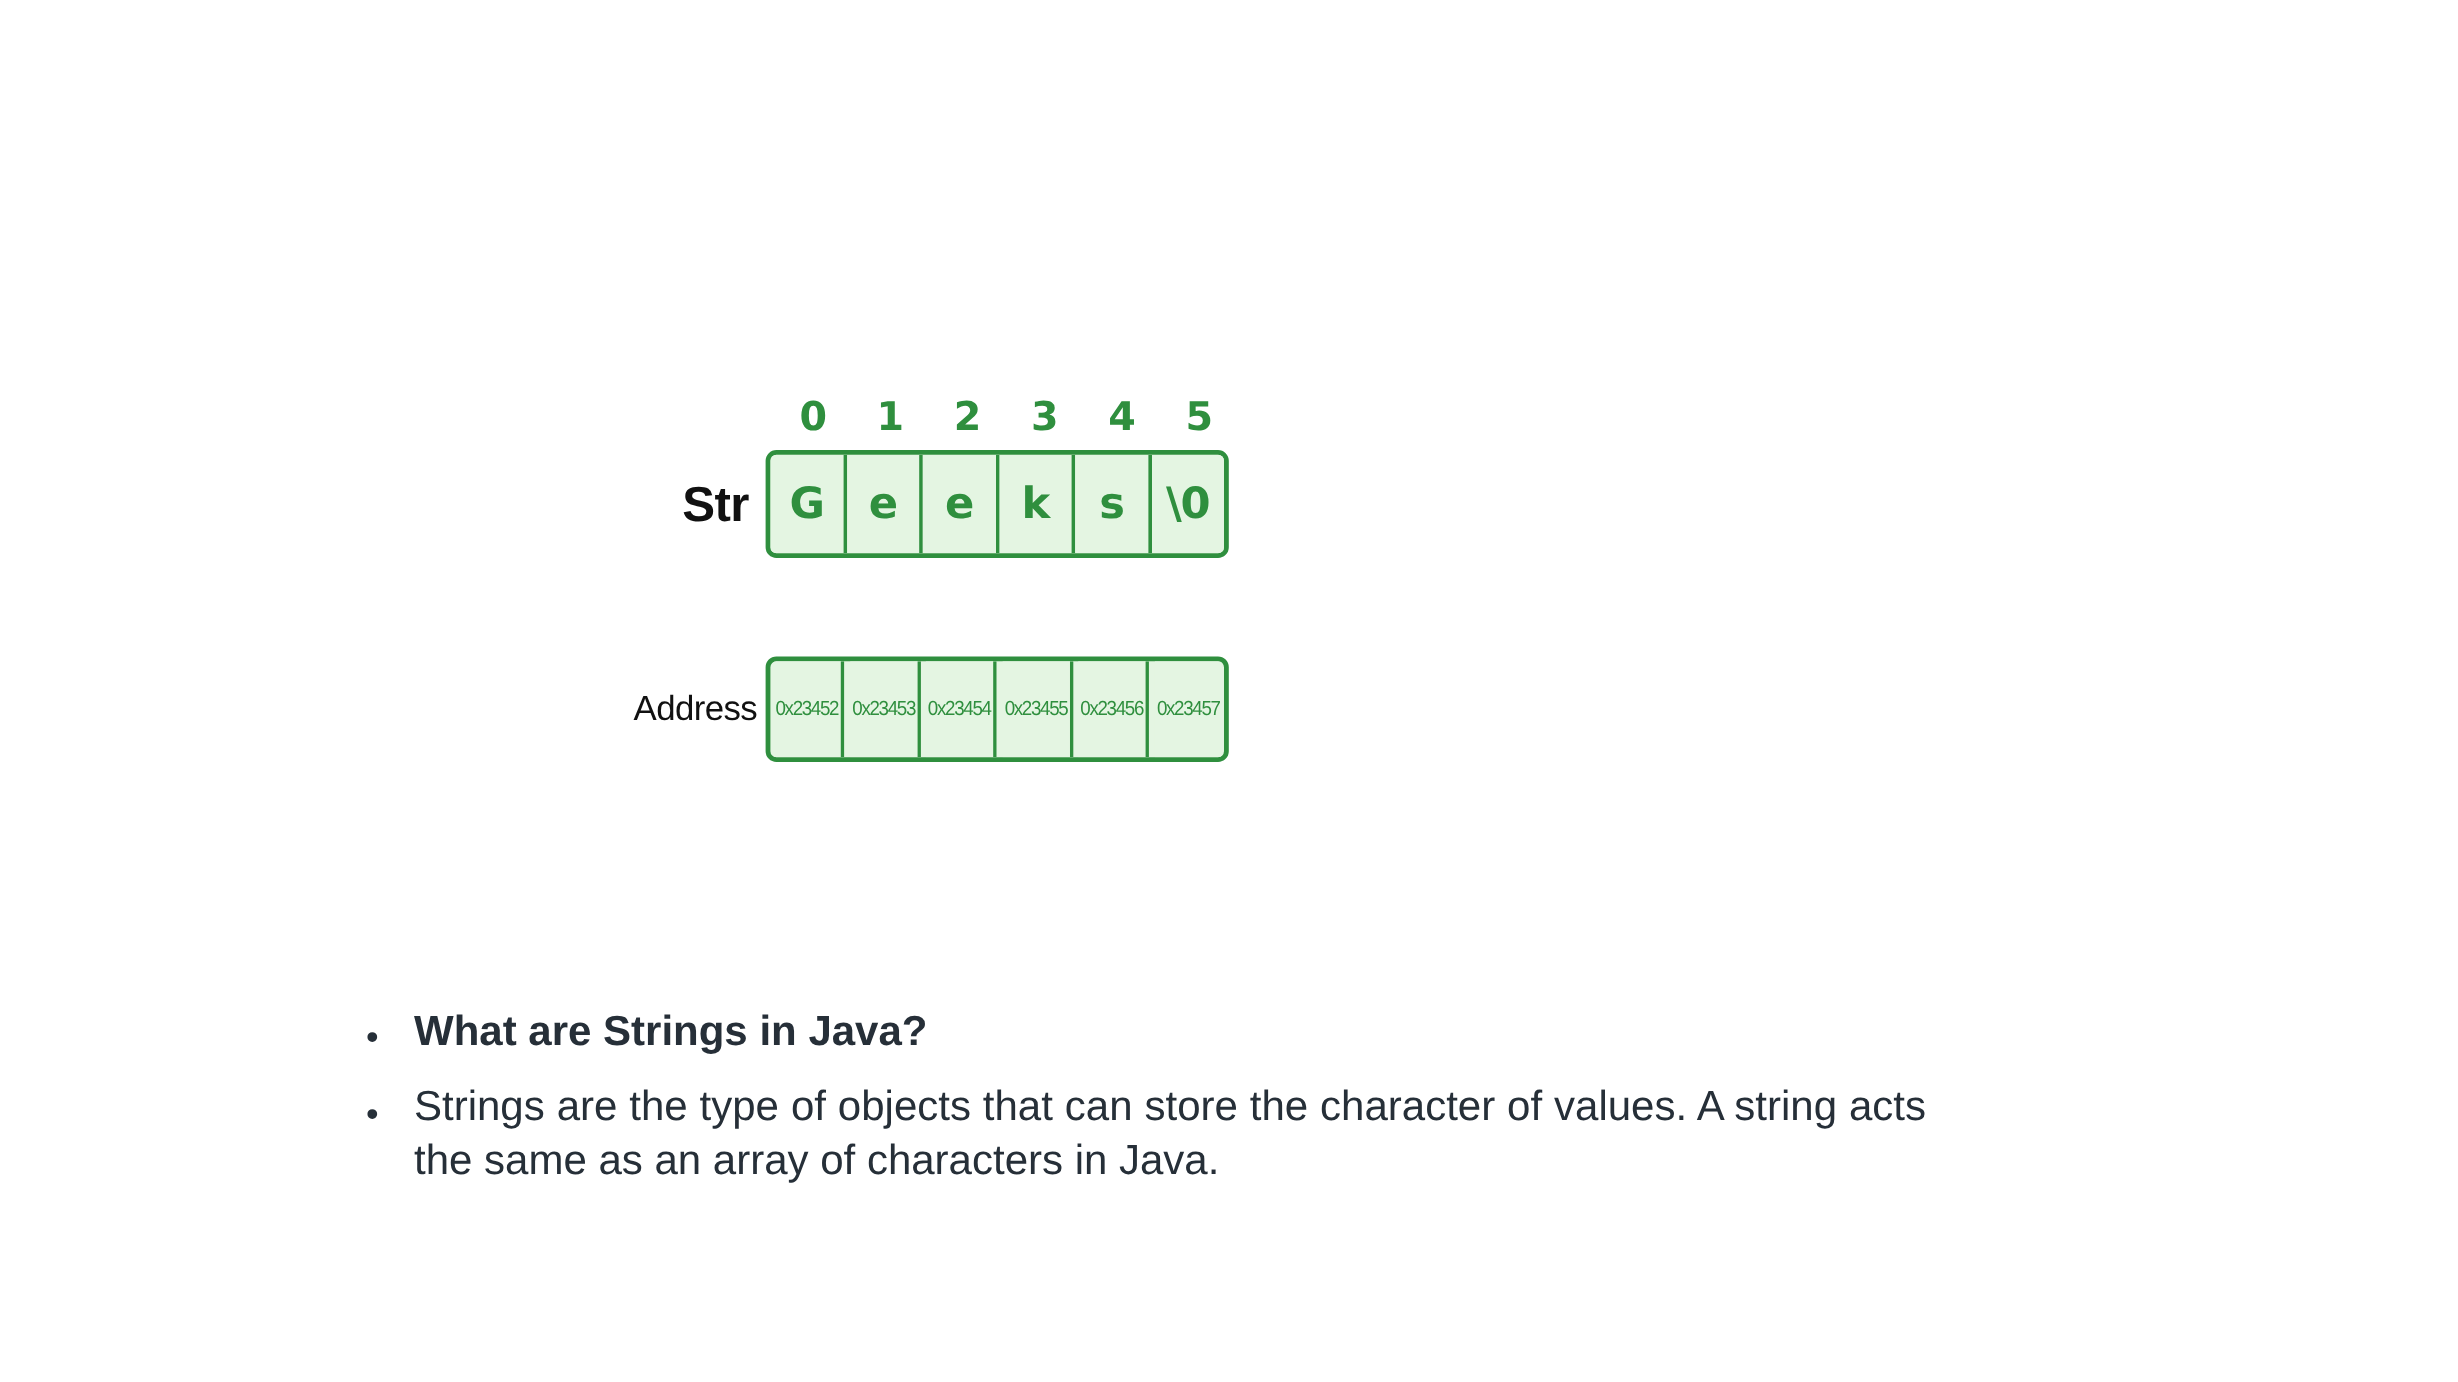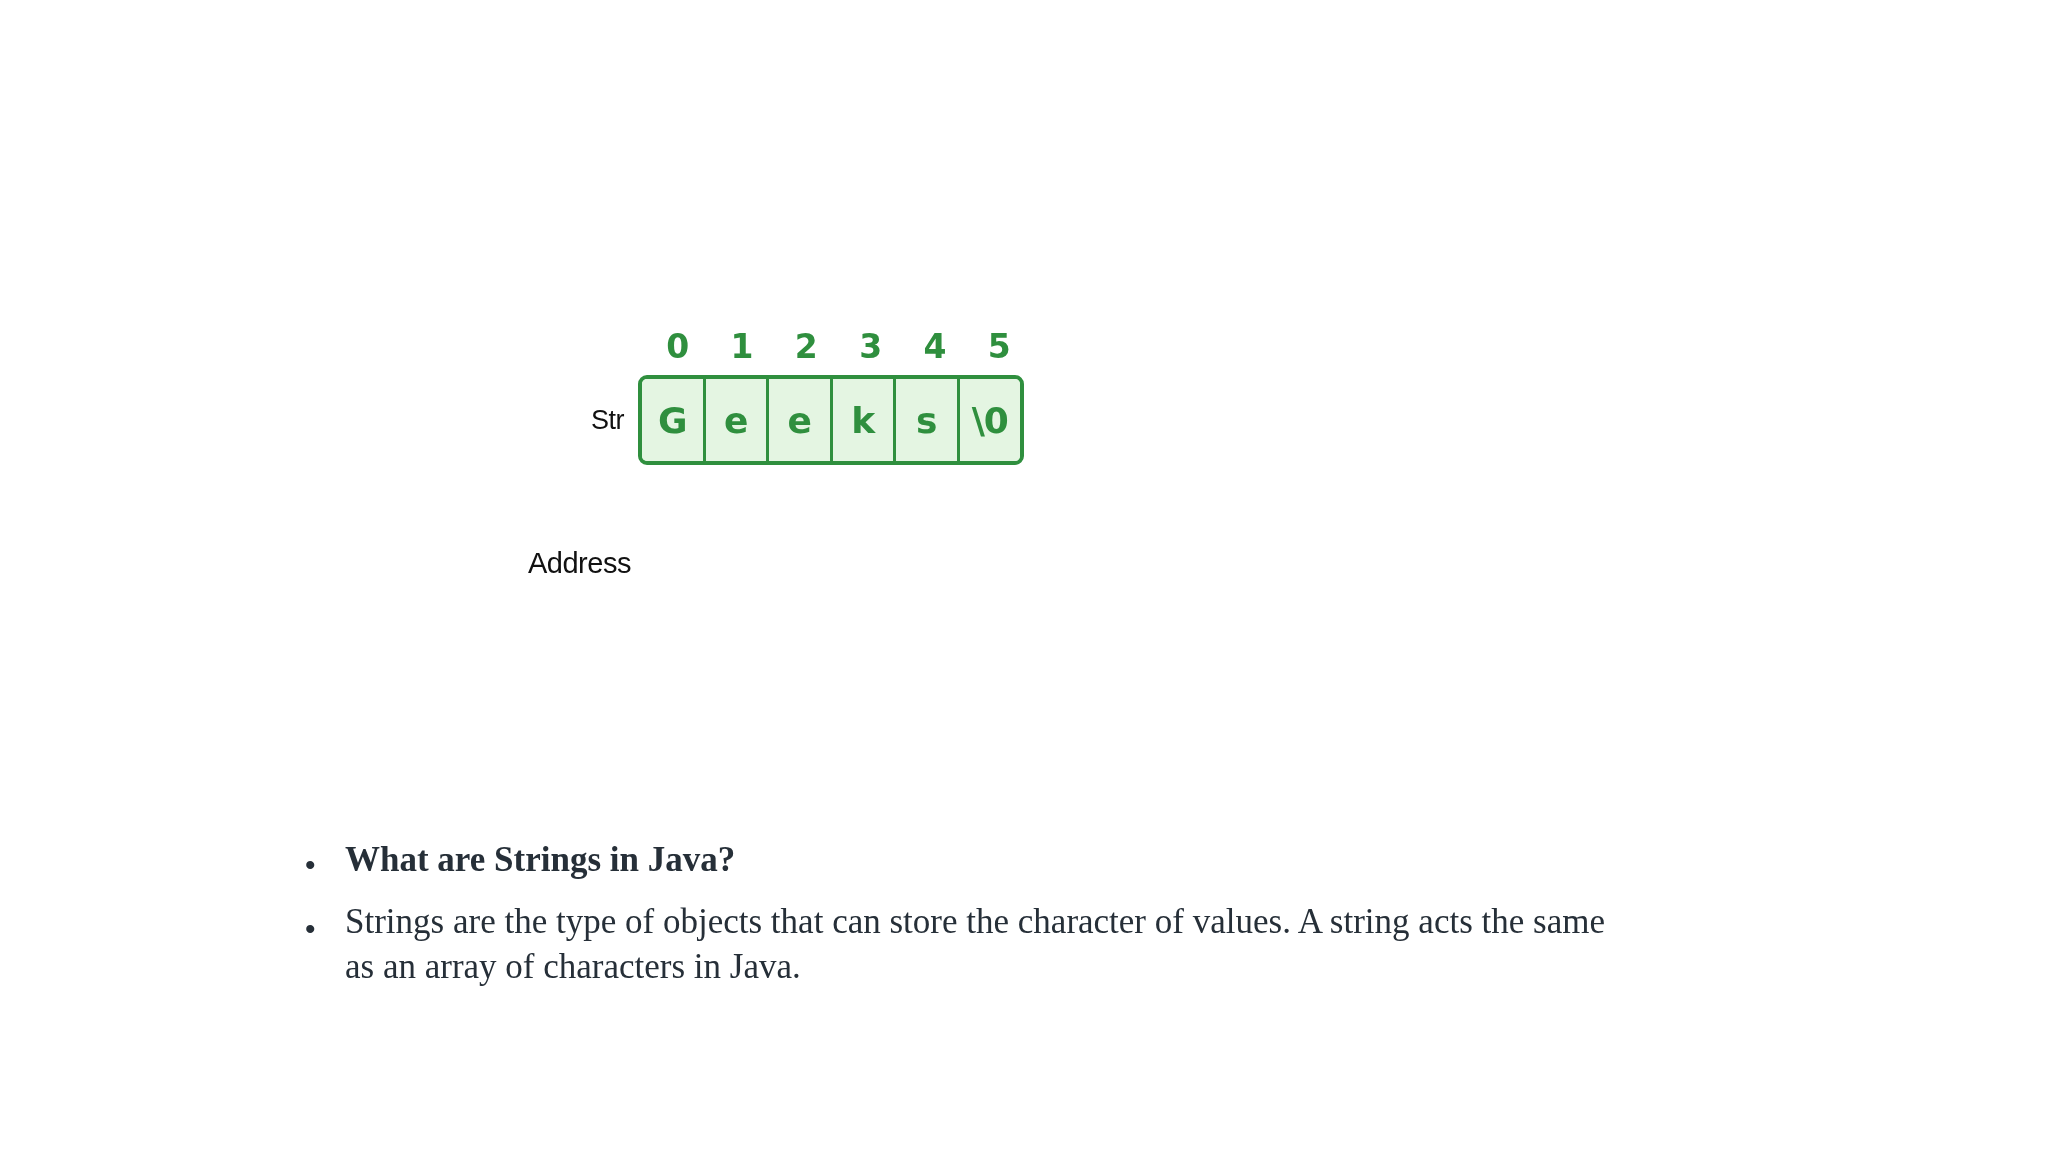--- a/index.html
+++ b/index.html
@@ -33,22 +33,22 @@
   .row-label {
     width: 110px;
     text-align: right;
     padding-right: 14px;
     color: #111111;
     box-sizing: border-box;
     flex: 0 0 auto;
     white-space: nowrap;
   }
   .row-label.str-label {
-    font-weight: normal;
-    font-size: 27px;
+    font-weight: bold;
+    font-size: 41px;
     letter-spacing: -0.5px;
   }
   .row-label.address-label {
     font-weight: normal;
     font-size: 29px;
     letter-spacing: -0.5px;
   }
 
   
   .index-strip {
@@ -129,21 +129,20 @@
     font-size: 30px;
     line-height: 58px;
     color: #262f38;
   }
   .bullet-text {
     flex: 1 1 auto;
     font-size: 35px;
     line-height: 1.28;
     text-align: justify;
     text-justify: inter-word;
-    font-family: Liberation Serif, serif;
   }
   .bullet-item.heading .bullet-text {
     font-weight: bold;
     text-align: left;
   }
   .bullet-item.heading .bullet-dot { line-height: 54px; }
 </style>
 </head>
 <body>
 
@@ -165,20 +164,28 @@
       <div class="cell">e</div>
       <div class="cell">e</div>
       <div class="cell">k</div>
       <div class="cell">s</div>
       <div class="cell">\0</div>
     </div>
   </div>
 
   <div class="diagram-row address-row">
     <div class="row-label address-label">Address</div>
+    <div class="cell-box">
+      <div class="cell">0x23452</div>
+      <div class="cell">0x23453</div>
+      <div class="cell">0x23454</div>
+      <div class="cell">0x23455</div>
+      <div class="cell">0x23456</div>
+      <div class="cell">0x23457</div>
+    </div>
   </div>
 
 </div>
 
 <div id="bullet-block">
 
   <div class="bullet-item heading">
     <span class="bullet-dot">•</span>
     <span class="bullet-text">What are Strings in Java?</span>
   </div>

